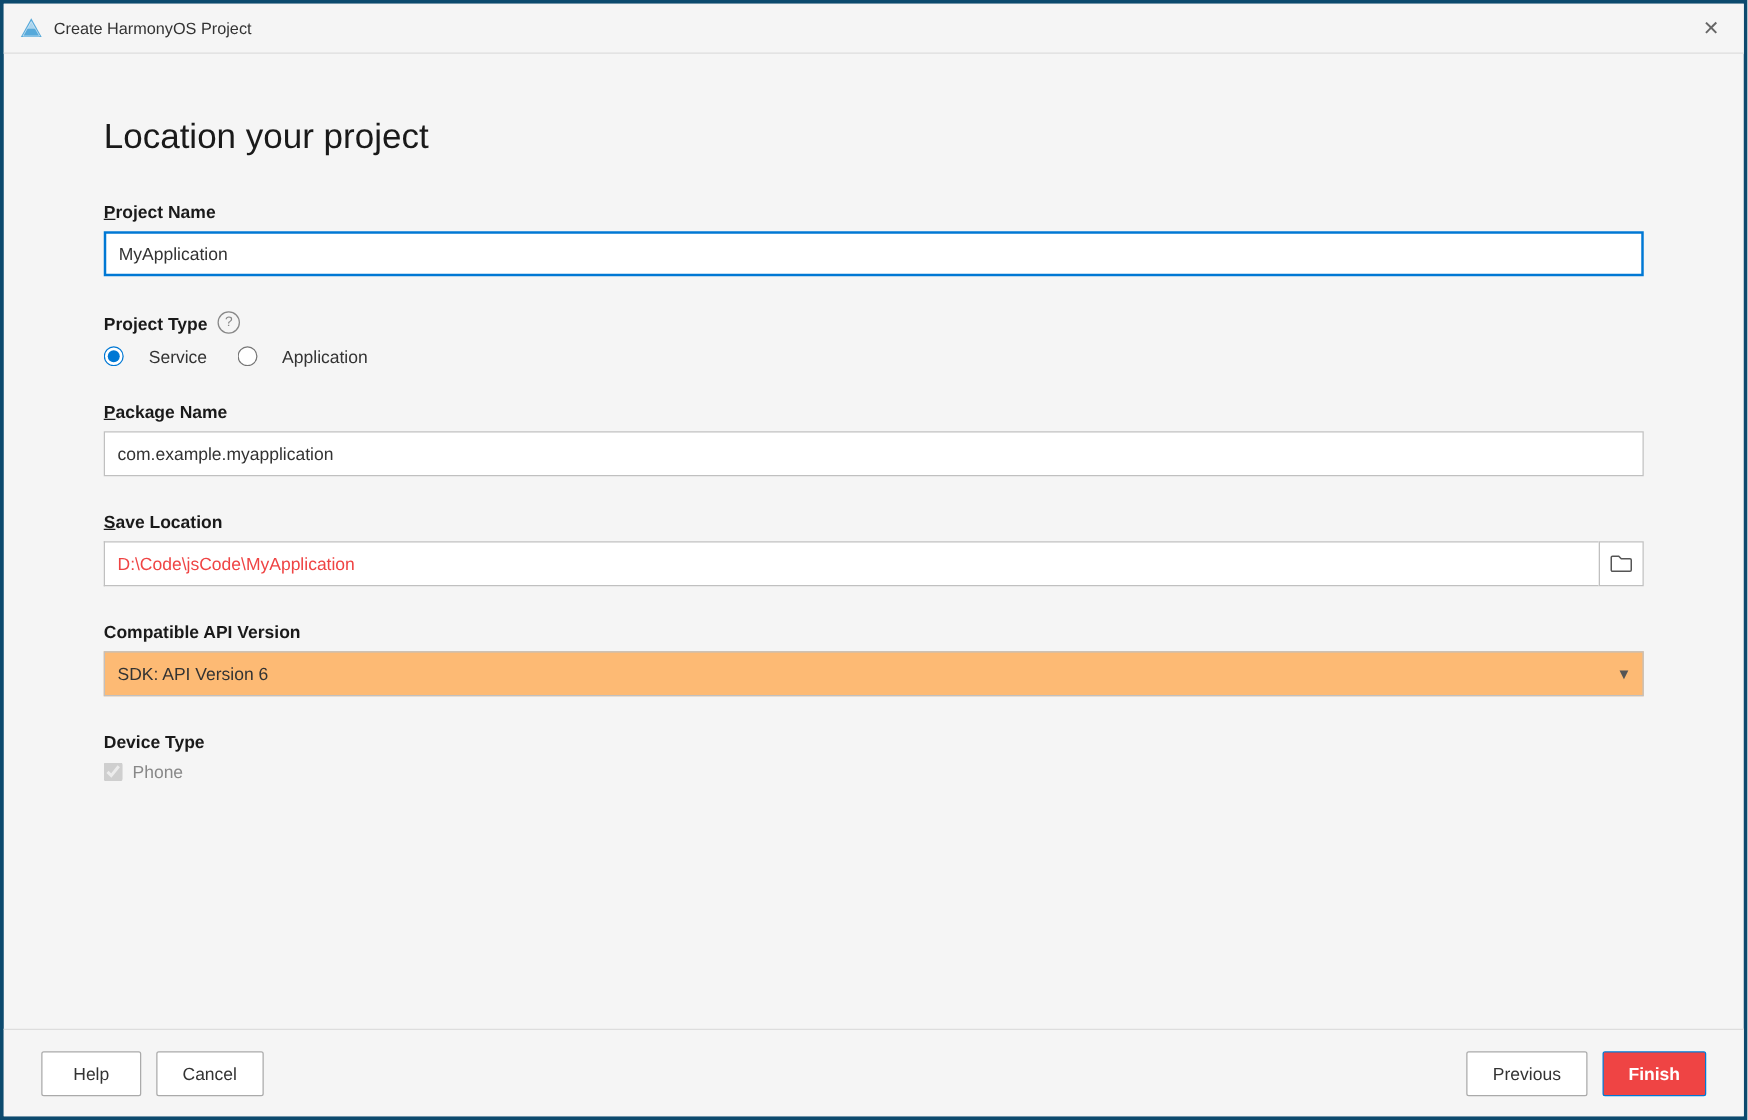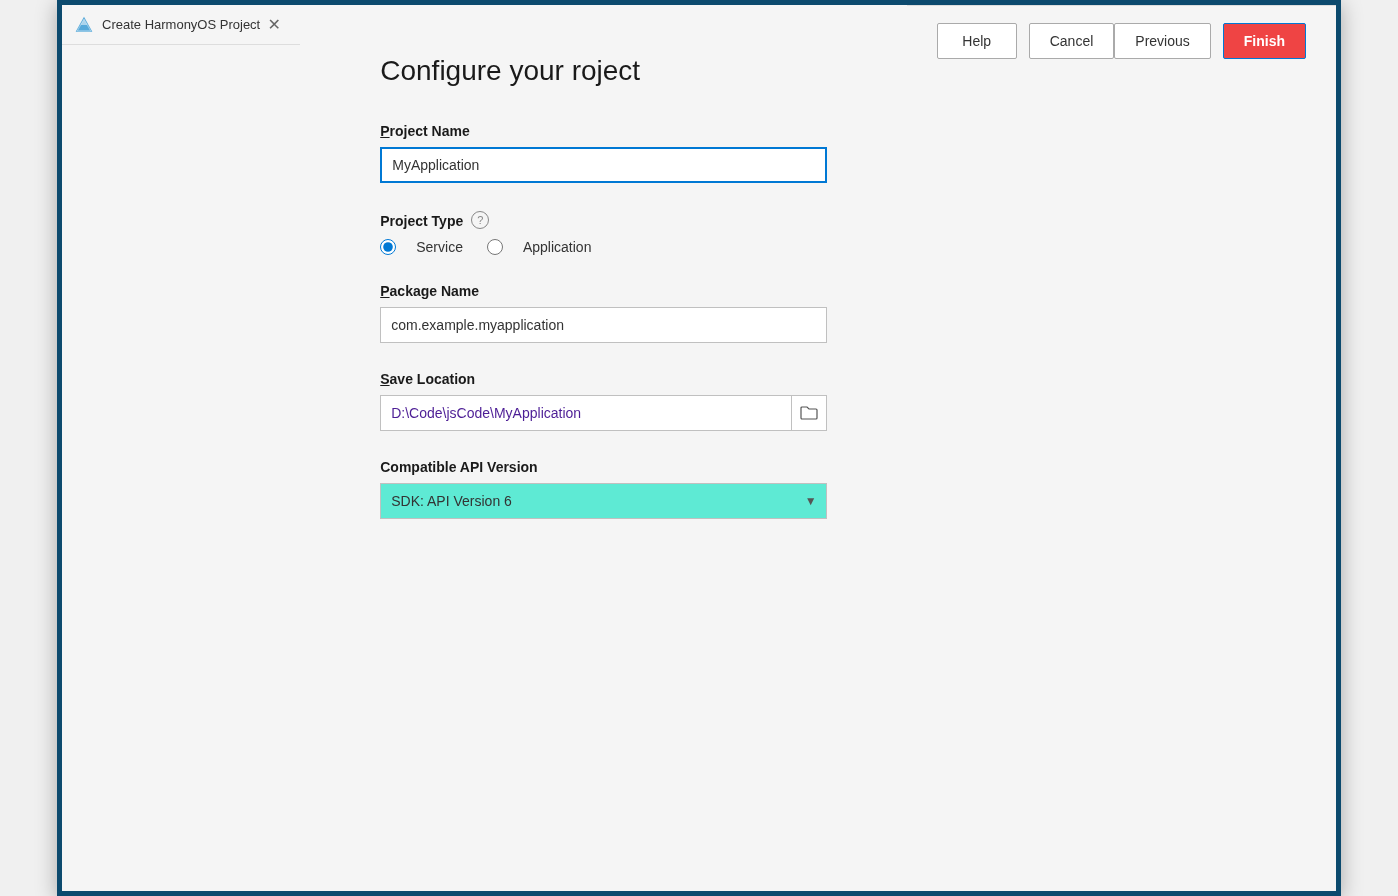--- a/index.html
+++ b/index.html
@@ -12,27 +12,27 @@
       font-family: 'Segoe UI', Arial, sans-serif;
       font-size: 14px;
       background: #f0f0f0;
       display: flex;
       align-items: center;
       justify-content: center;
       min-height: 100vh;
     }
 
     .dialog {
-      width: 1284px;
+      width: 1398px;
       height: 896px;
       background: #f5f5f5;
-      border: 5px solid #0c4a6e;
+      border: 3px solid #0c4a6e;
       box-shadow: 0 4px 20px rgba(0,0,0,0.3);
       display: flex;
-      flex-direction: row;
+      flex-direction: column;
       position: relative;
     }
 
     .title-bar {
       height: 40px;
       background: #f5f5f5;
       display: flex;
       align-items: center;
       justify-content: space-between;
       padding: 0 12px;
@@ -142,21 +142,21 @@
     }
 
     .save-location-input {
       flex: 1;
       height: 36px;
       border: 1px solid #c0c0c0;
       border-right: none;
       background: white;
       padding: 0 10px;
       font-size: 14px;
-      color: #4c1d95;
+      color: #ef4444;
       outline: none;
     }
 
     .folder-btn {
       width: 36px;
       height: 36px;
       border: 1px solid #c0c0c0;
       background: white;
       display: flex;
       align-items: center;
@@ -192,21 +192,21 @@
 
     .select-wrapper {
       position: relative;
       width: 100%;
     }
 
     .select-input {
       width: 100%;
       height: 36px;
       border: 1px solid #c0c0c0;
-      background: #5eead4;
+      background: #fdba74;
       padding: 0 36px 0 10px;
       font-size: 14px;
       color: #333;
       appearance: none;
       -webkit-appearance: none;
       cursor: pointer;
       outline: none;
     }
 
     .select-arrow {
@@ -297,21 +297,21 @@
         <polygon points="12,2 22,20 2,20" fill="#3a9bd5" opacity="0.85"></polygon>
         <polygon points="12,5 20,19 4,19" fill="none" stroke="white" stroke-width="0.5"></polygon>
         <polygon points="8,12 12,5 16,12" fill="white" opacity="0.5"></polygon>
       </svg>
       <span class="title-bar-title">Create HarmonyOS Project</span>
     </div>
     <button class="close-btn">✕</button>
   </div>
 
   <div class="content">
-    <h1 class="page-title">Configure your roject</h1>
+    <h1 class="page-title">Location your project</h1>
 
     <div class="form-group">
       <label class="form-label">
         <span><u>P</u>roject Name</span>
       </label>
       <input class="text-input active-border" type="text" value="MyApplication" style="">
     </div>
 
     <div class="form-group">
       <div class="label-row">
@@ -358,20 +358,25 @@
         <select class="select-input">
           <option value="api6" selected="">SDK: API Version 6</option>
           <option value="api5">SDK: API Version 5</option>
           <option value="api4">SDK: API Version 4</option>
         </select>
         <span class="select-arrow">▼</span>
       </div>
     </div>
 
     <div class="form-group">
+      <label class="form-label">Device Type</label>
+      <div class="checkbox-group">
+        <input class="checkbox-input" type="checkbox" checked="" disabled="" style="">
+        <span class="checkbox-label">Phone</span>
+      </div>
     </div>
   </div>
 
   <div class="footer">
     <div class="footer-left">
       <button class="btn btn-secondary">Help</button>
       <button class="btn btn-secondary">Cancel</button>
     </div>
     <div class="footer-right">
       <button class="btn btn-secondary">Previous</button>

